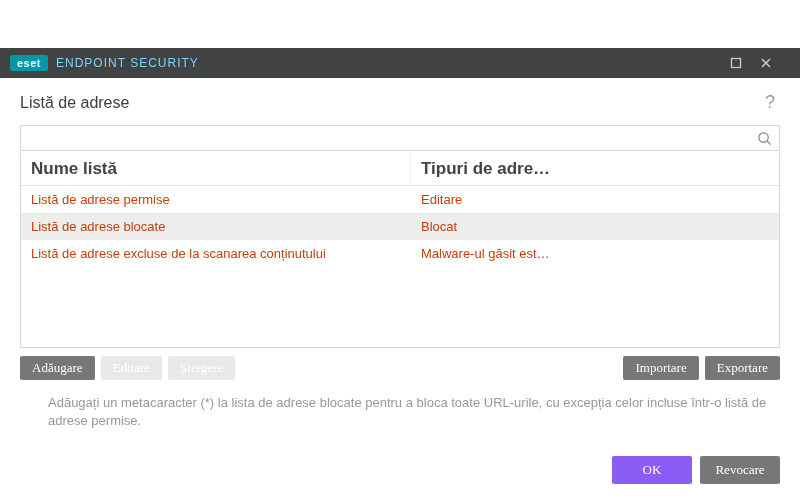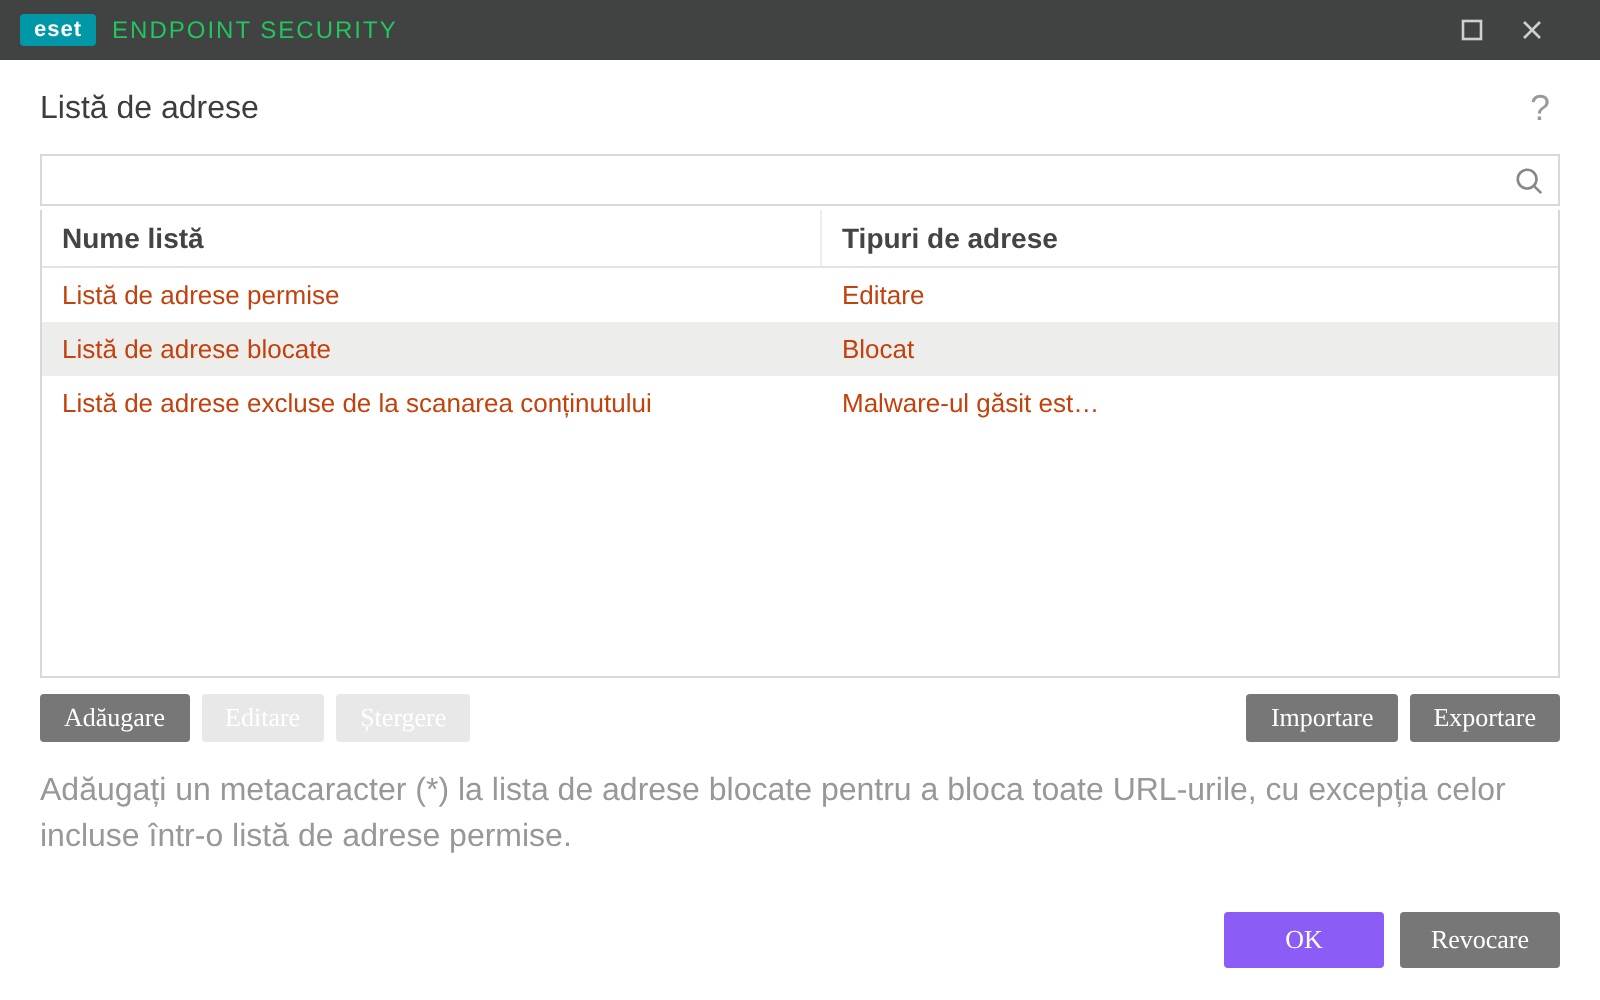--- a/index.html
+++ b/index.html
@@ -13,33 +13,34 @@
   display: flex;
   flex-direction: column;
 }
 .titlebar {
   background: #414242;
   color: #fff;
   height: 30px;
   display: flex;
   align-items: center;
   padding: 0 10px;
+  margin-top: 48px;
 }
 .brand-badge {
   background: #0097a7;
   color: #fff;
   font-weight: bold;
   font-size: 11px;
   padding: 2px 7px;
   border-radius: 2px;
   letter-spacing: 0.5px;
   margin-right: 8px;
 }
 .app-title {
-  color: #22c55e;
+  color: #7dd3fc;
   font-size: 12px;
   letter-spacing: 1px;
 }
 .titlebar-spacer { flex: 1; }
 .win-btn {
   width: 30px;
   text-align: center;
   color: #cfcfcf;
   font-size: 14px;
   cursor: pointer;
@@ -98,21 +99,21 @@
   overflow: hidden;
   display: flex;
   flex-direction: column;
 }
 .thead {
   display: flex;
   background: #fff;
   border-bottom: 1px solid #e4e4e4;
   font-weight: 600;
   color: #444;
-  font-size: 14px;
+  font-size: 17px;
 }
 .th, .td {
   padding: 6px 10px;
   overflow: hidden;
   text-overflow: ellipsis;
   white-space: nowrap;
 }
 .col-name { flex: 0 0 390px; }
 .col-type { flex: 0 0 150px; }
 .col-desc { flex: 1; }
@@ -145,23 +146,24 @@
   background: #e8e8e8;
   color: #fff;
   cursor: default;
 }
 .btn.primary {
   background: #8b5cf6;
 }
 .action-spacer { flex: 1; }
 .hint {
   color: #989898;
-  font-size: 16px;
+  font-size: 13px;
   margin-top: 14px;
   line-height: 1.4;
+  margin-left: 28px;
 }
 .footer {
   display: flex;
   justify-content: flex-end;
   gap: 8px;
   padding: 14px 20px 16px;
 }
 .footer .btn {
   min-width: 80px;
   padding: 6px 14px;

